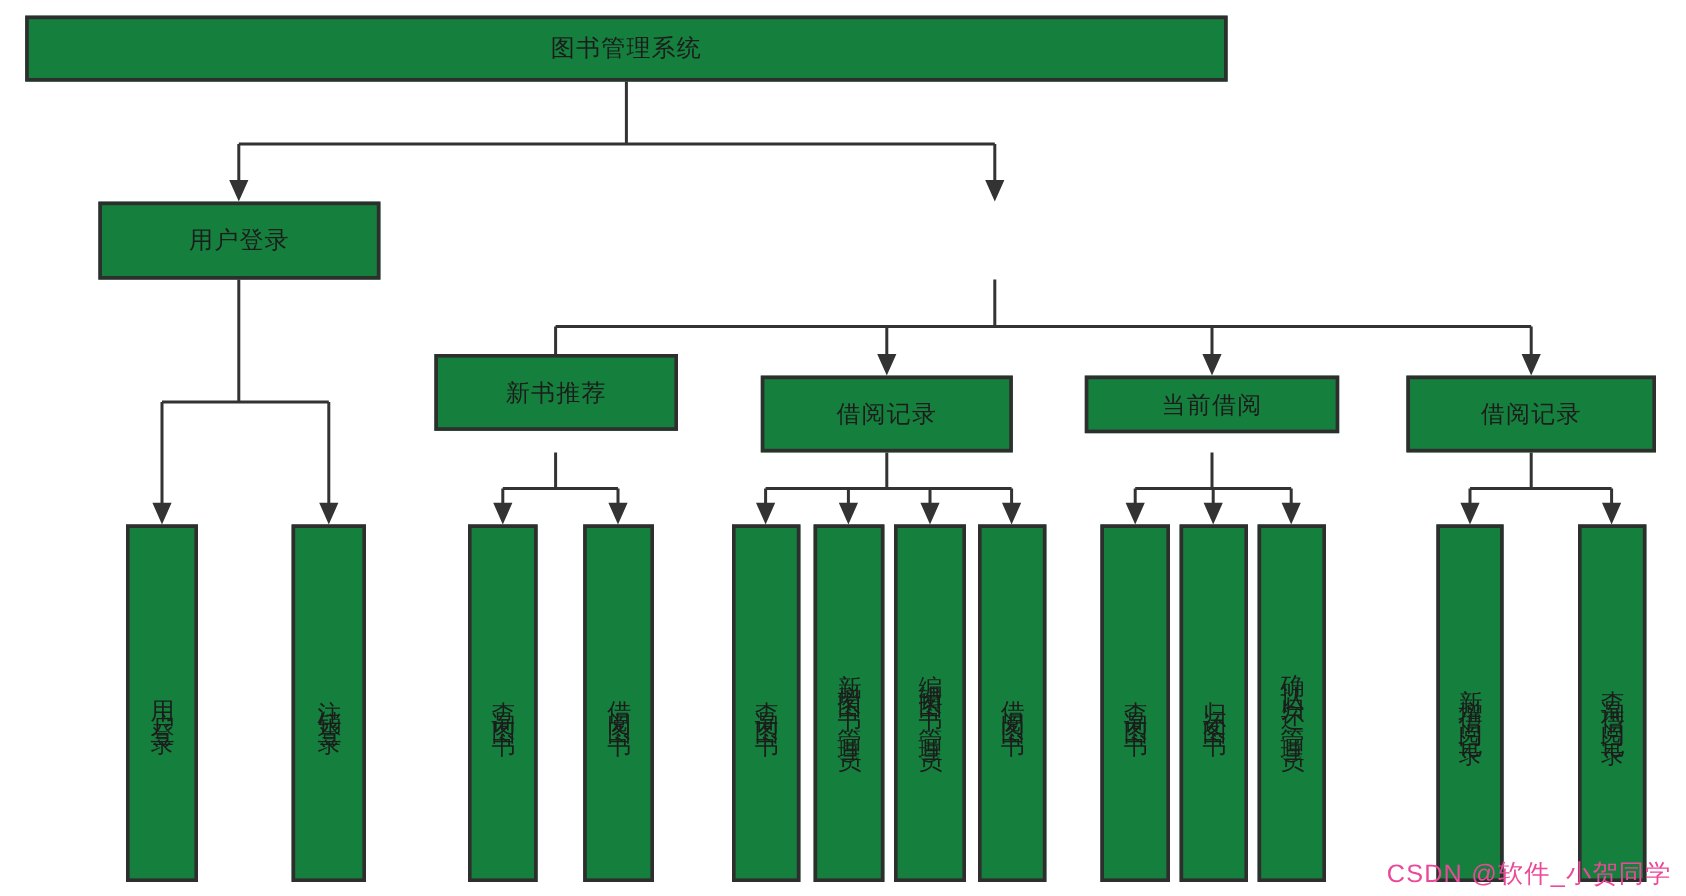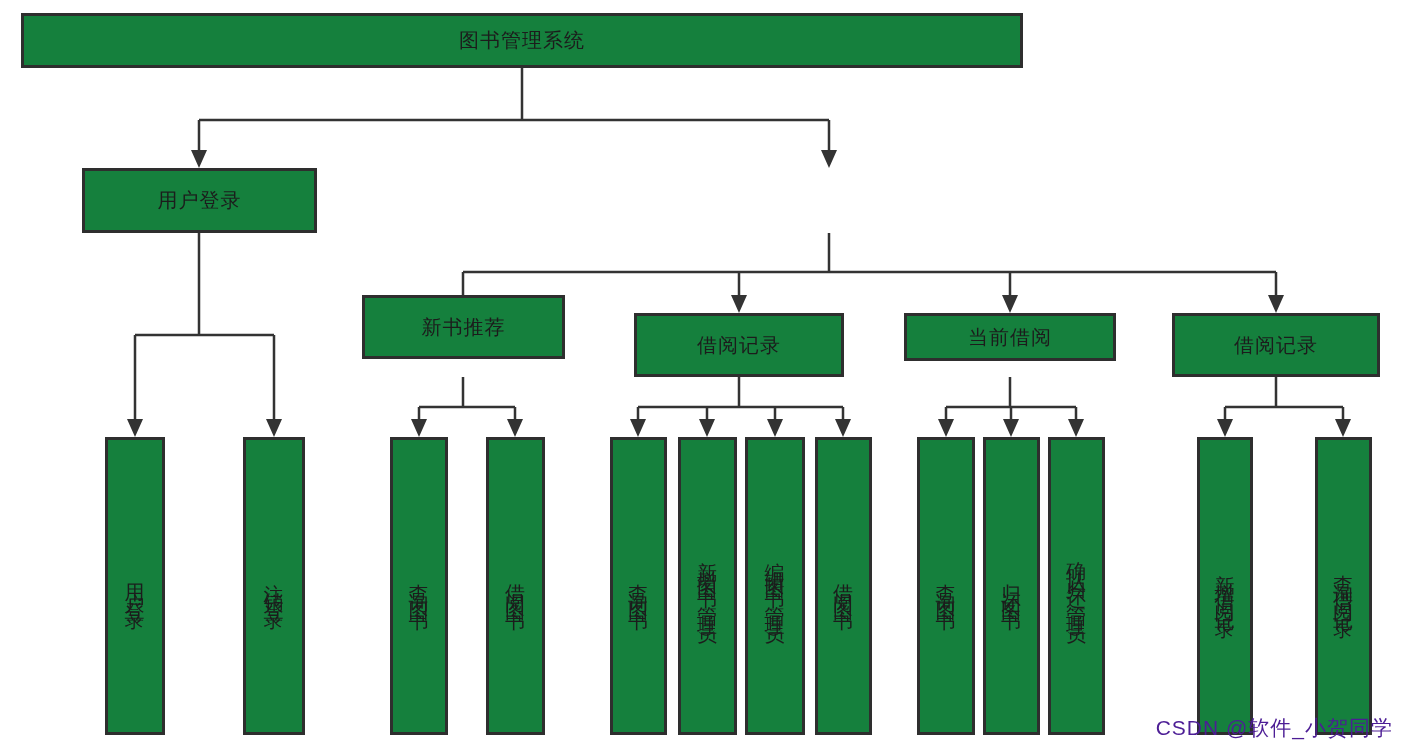--- a/index.html
+++ b/index.html
@@ -37,21 +37,21 @@
     font-size: 20px;
     letter-spacing: 9px;
     line-height: 1;
   }
   .root-box { font-size: 20px; }
   #watermark {
     position: absolute;
     right: 12px;
     top: 714px;
     font-size: 21px;
-    color: #4c1d95;
+    color: #ec4899;
     letter-spacing: 1px;
     white-space: nowrap;
     z-index: 5;
   }
 </style>
 </head>
 <body>
 
 <div id="canvas">
 

